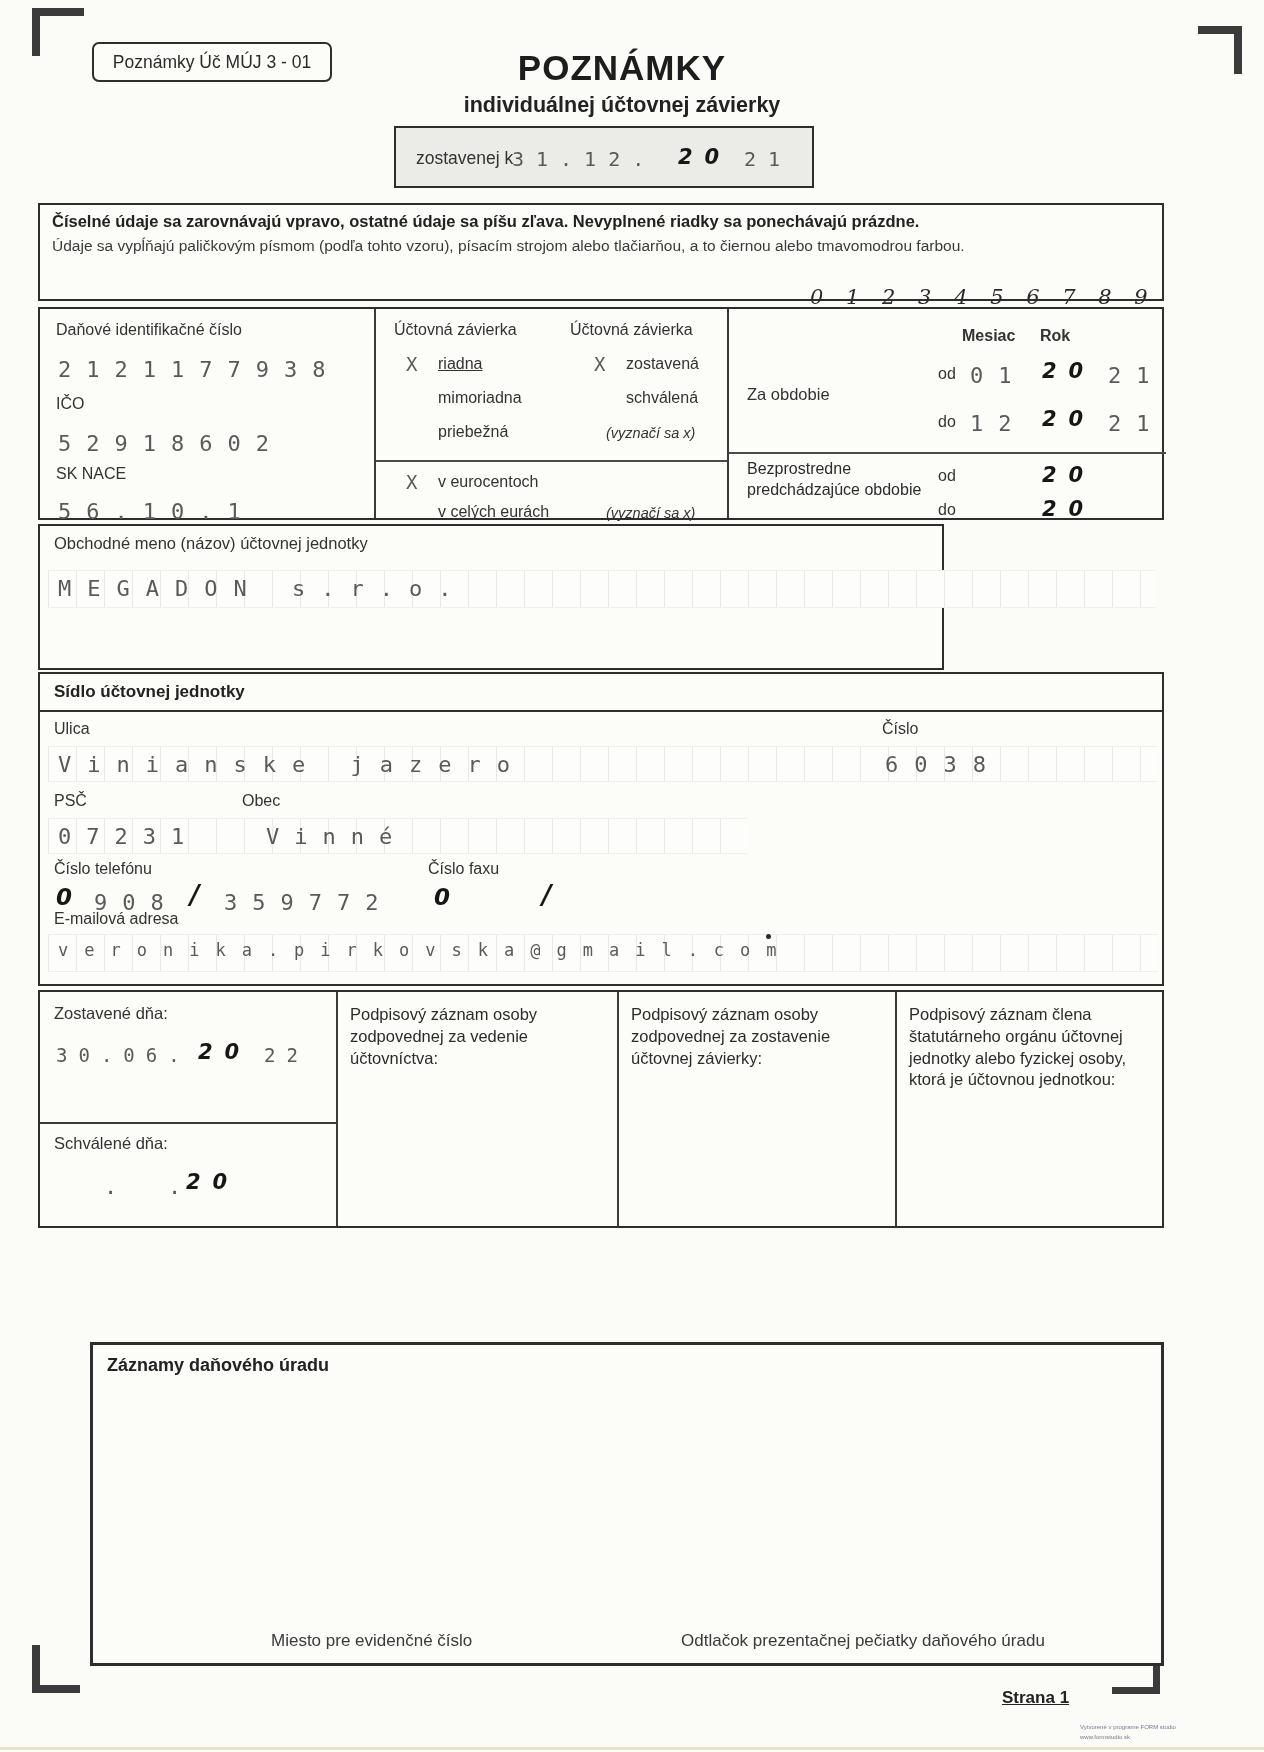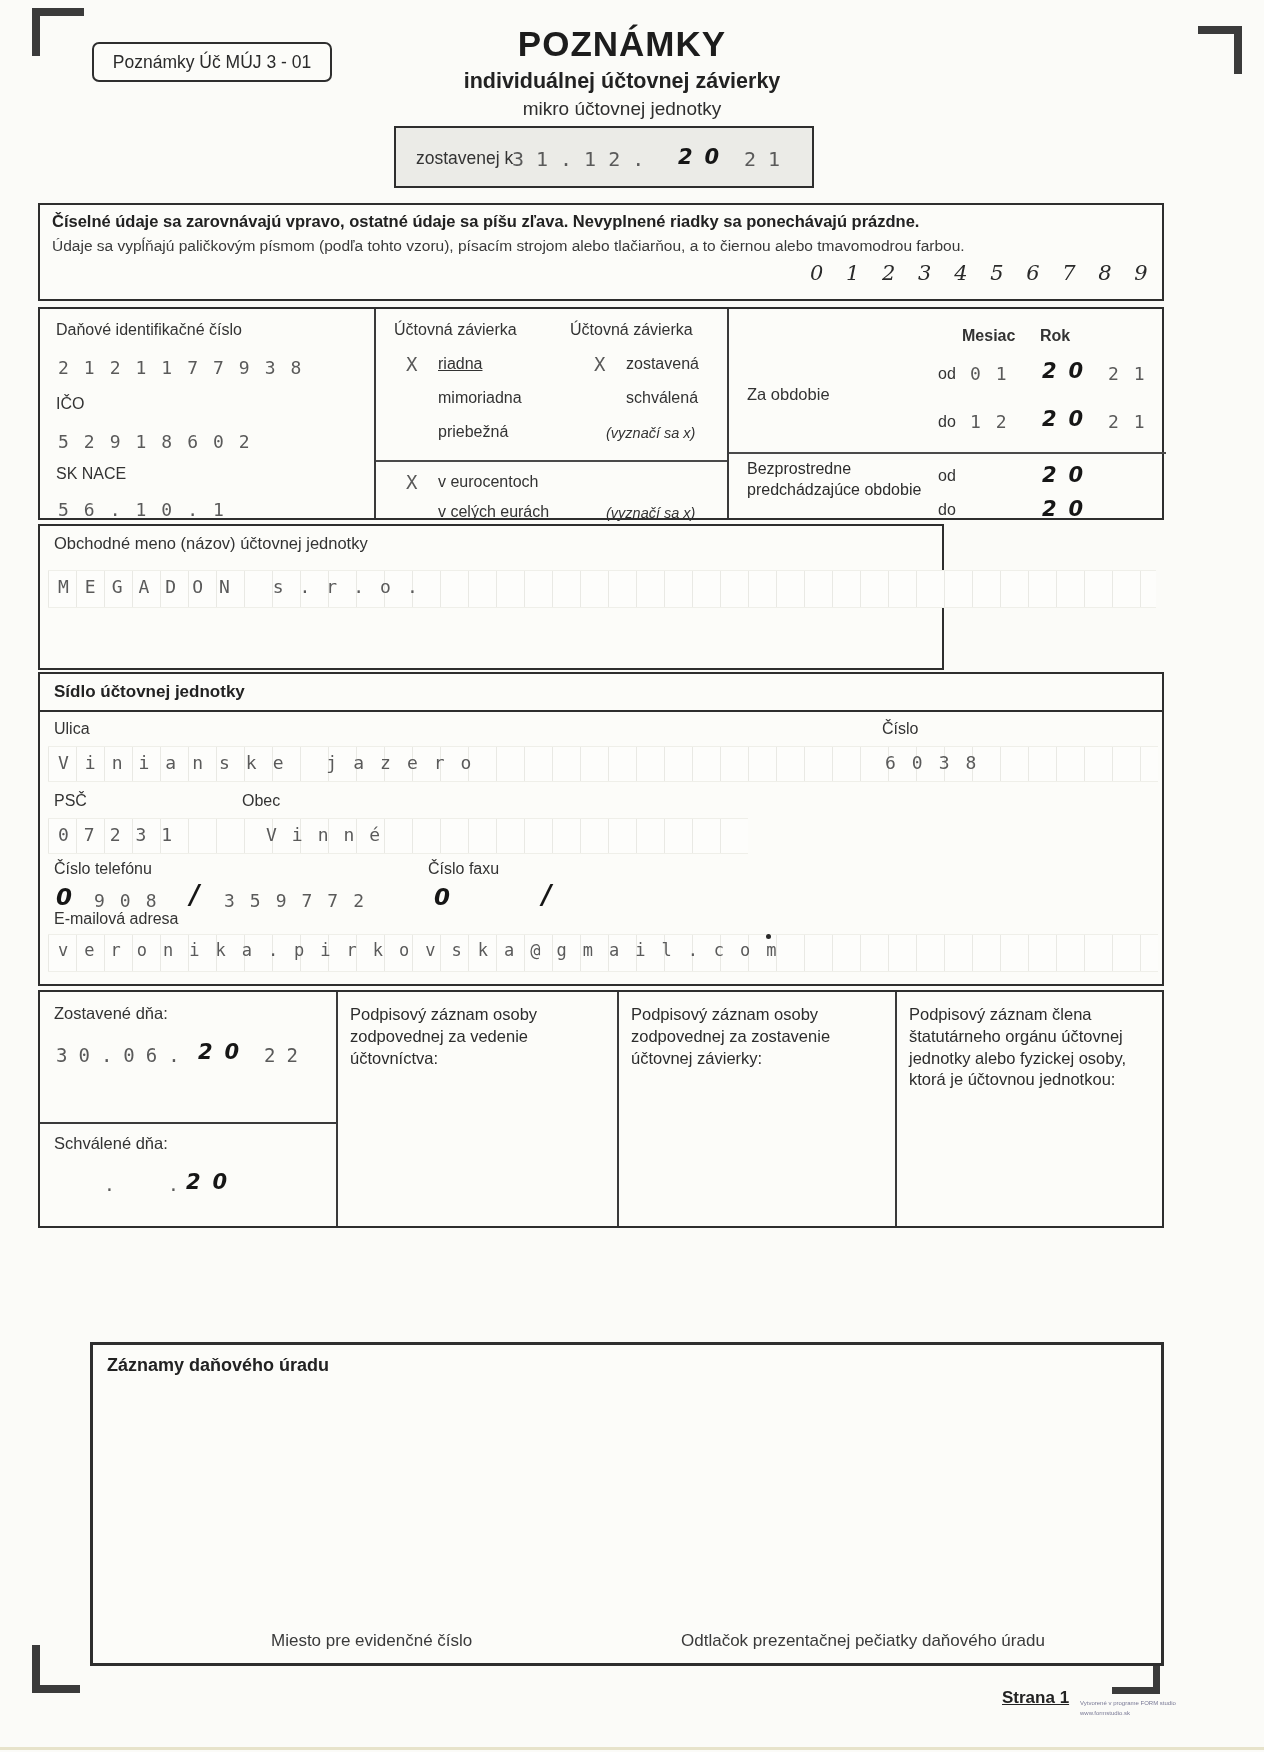--- a/index.html
+++ b/index.html
@@ -1,23 +1,23 @@
 <!DOCTYPE html>
 <html><head>
 <meta charset="utf-8">
 <style>
   html,body{margin:0;padding:0;background:#e8e8e4;}
   .page{position:relative;width:1264px;height:1752px;background:#fbfbf8;overflow:hidden;
         font-family:"Liberation Sans",sans-serif;color:#2b2b2b;}
-  .abs{position:absolute;}
+  .abs{position:absolute;margin-top:24px;}
   .box{position:absolute;border:2px solid #2e2e2e;background:#fcfcf9;box-sizing:border-box;}
   .lbl{position:absolute;font-size:16px;color:#333;white-space:nowrap;}
   .lbl-b{font-weight:bold;color:#222;}
   .typed{position:absolute;font-family:"DejaVu Sans Mono","Liberation Mono",monospace;
-         color:#5a5a5a;font-size:18px;letter-spacing:15px;white-space:nowrap;}
+         color:#5a5a5a;font-size:22px;letter-spacing:15px;white-space:nowrap;}
   .pre{position:absolute;font-family:"DejaVu Sans",sans-serif;font-style:italic;font-weight:bold;
        color:#161616;font-size:21px;letter-spacing:12px;white-space:nowrap;}
   .note{position:absolute;font-style:italic;font-size:14.5px;color:#333;white-space:nowrap;}
   .vdiv{position:absolute;width:2px;background:#3a3a3a;top:0;bottom:0;}
   .hdiv{position:absolute;height:2px;background:#4a4a4a;}
   .cells{position:absolute;background-image:repeating-linear-gradient(90deg,#e9e9e4 0 1px,#fdfdfb 1px 28px);
          border-top:1px solid #efefe9;border-bottom:1px solid #efefe9;}
   .corner{position:absolute;box-sizing:border-box;}
   .sig-text{position:absolute;font-size:16.5px;line-height:1.32;color:#2c2c2c;}
   .specimen{font-family:"DejaVu Serif",serif;font-style:italic;font-size:21px;color:#2a2a2a;}

